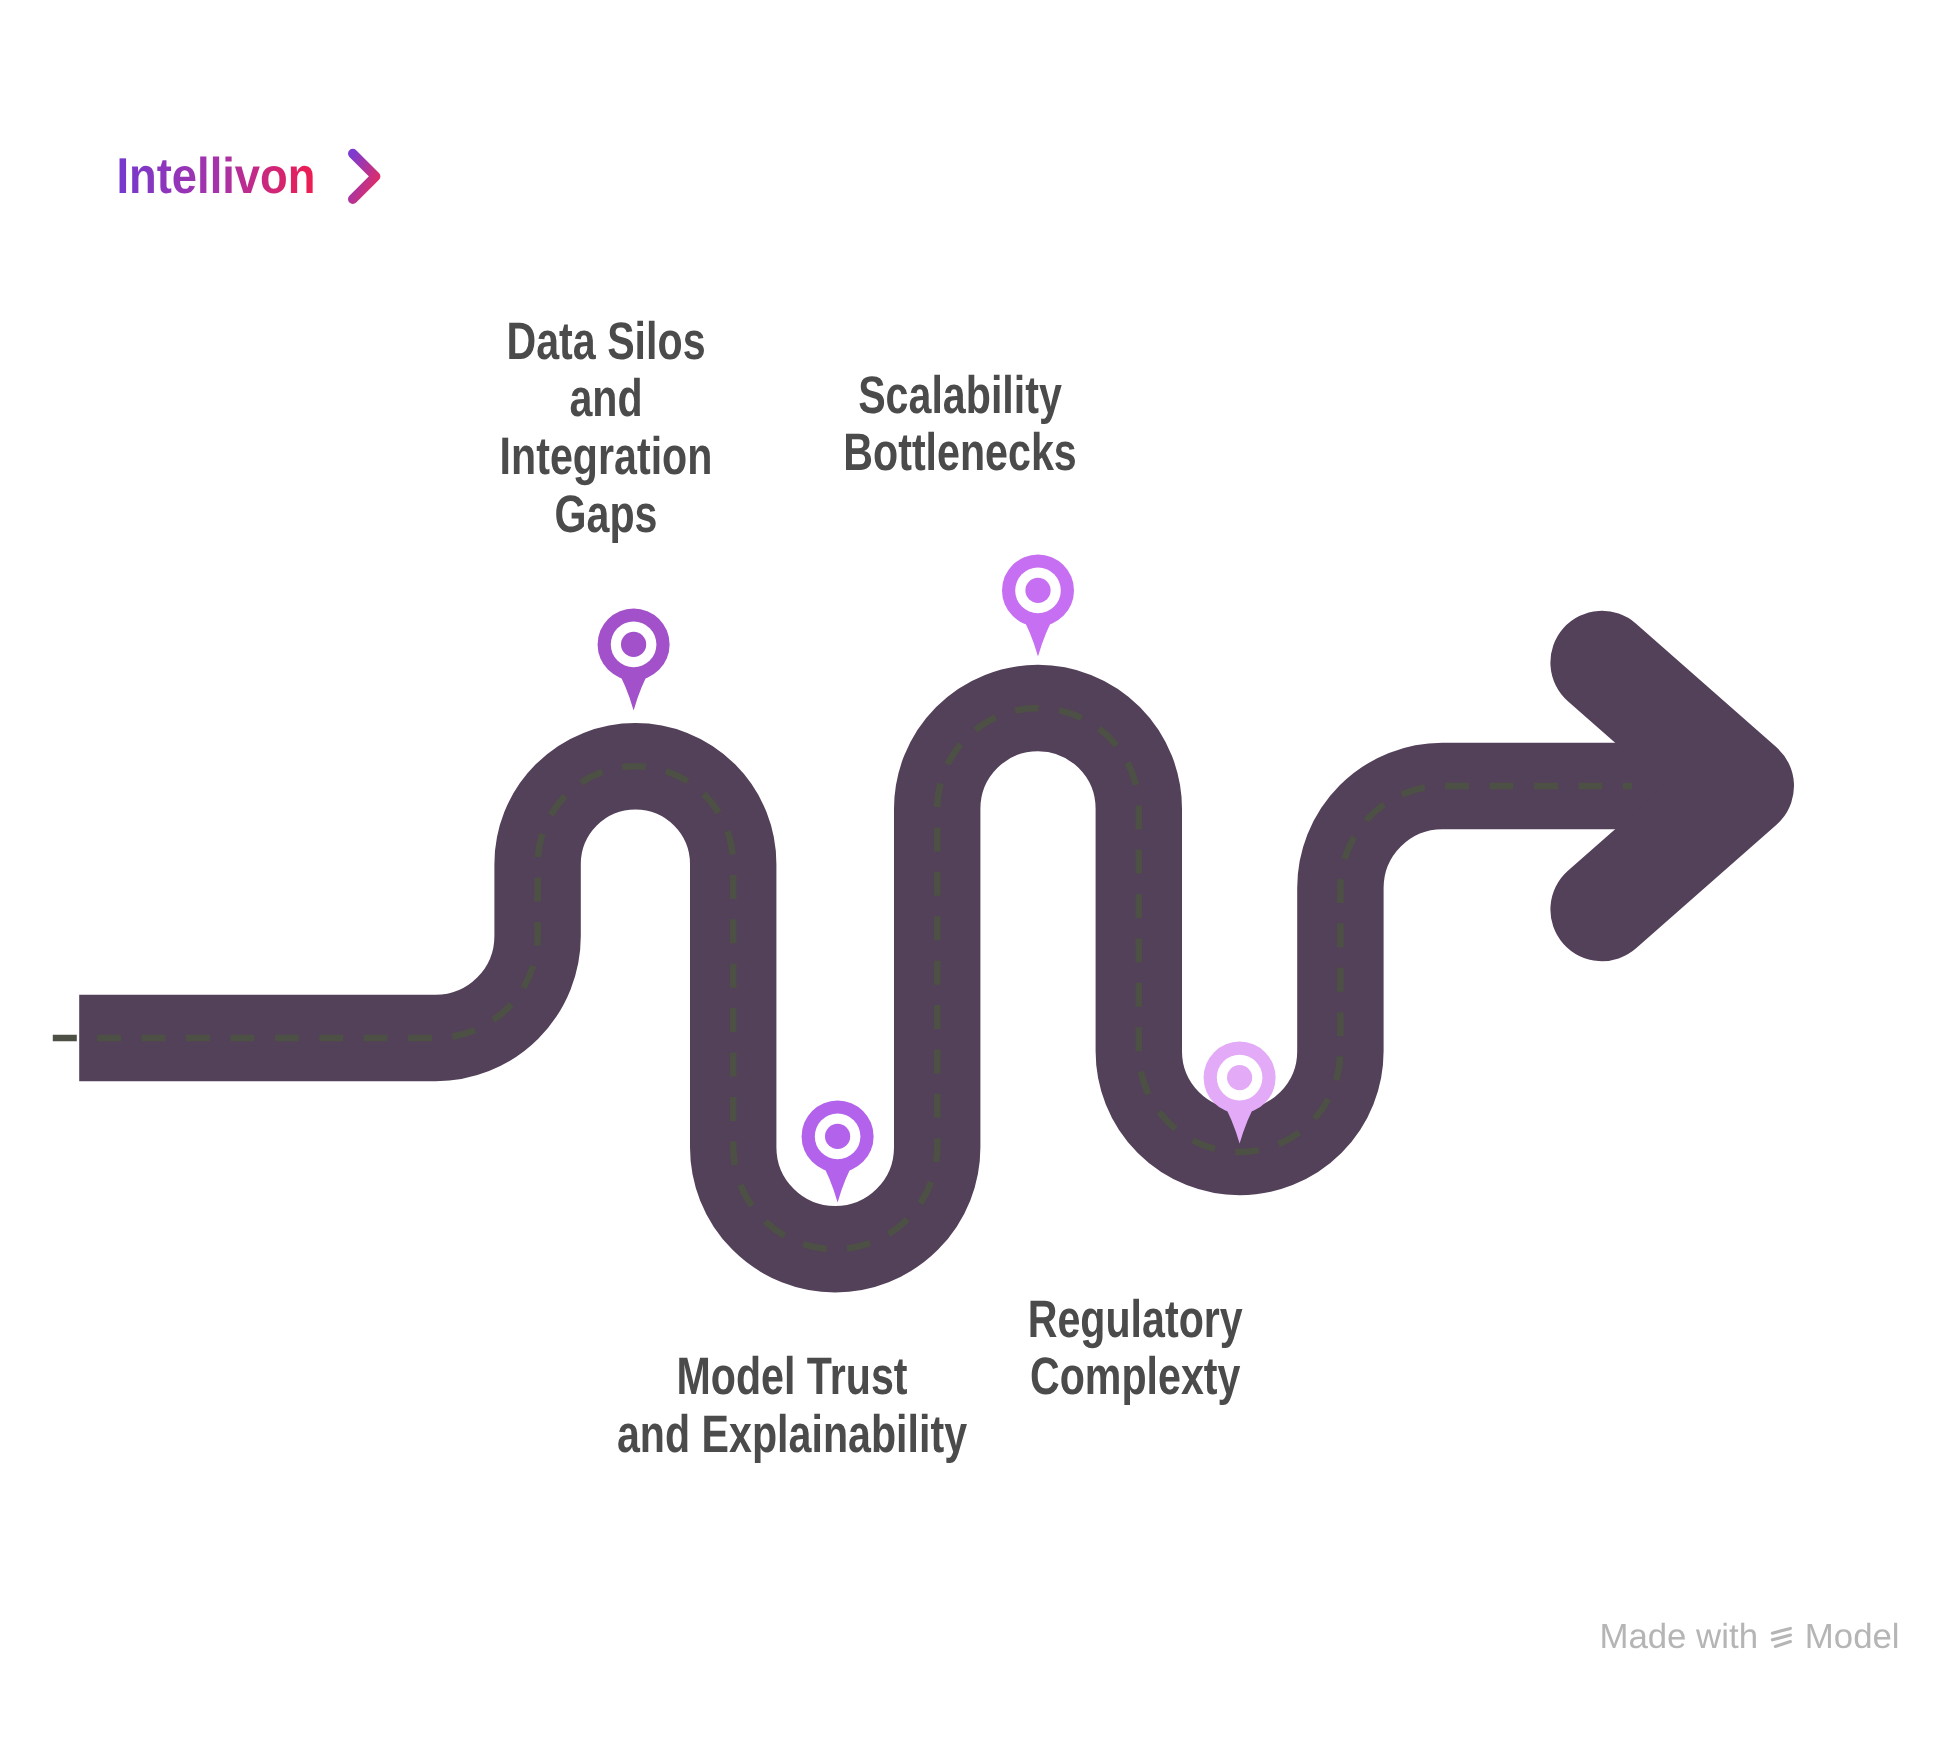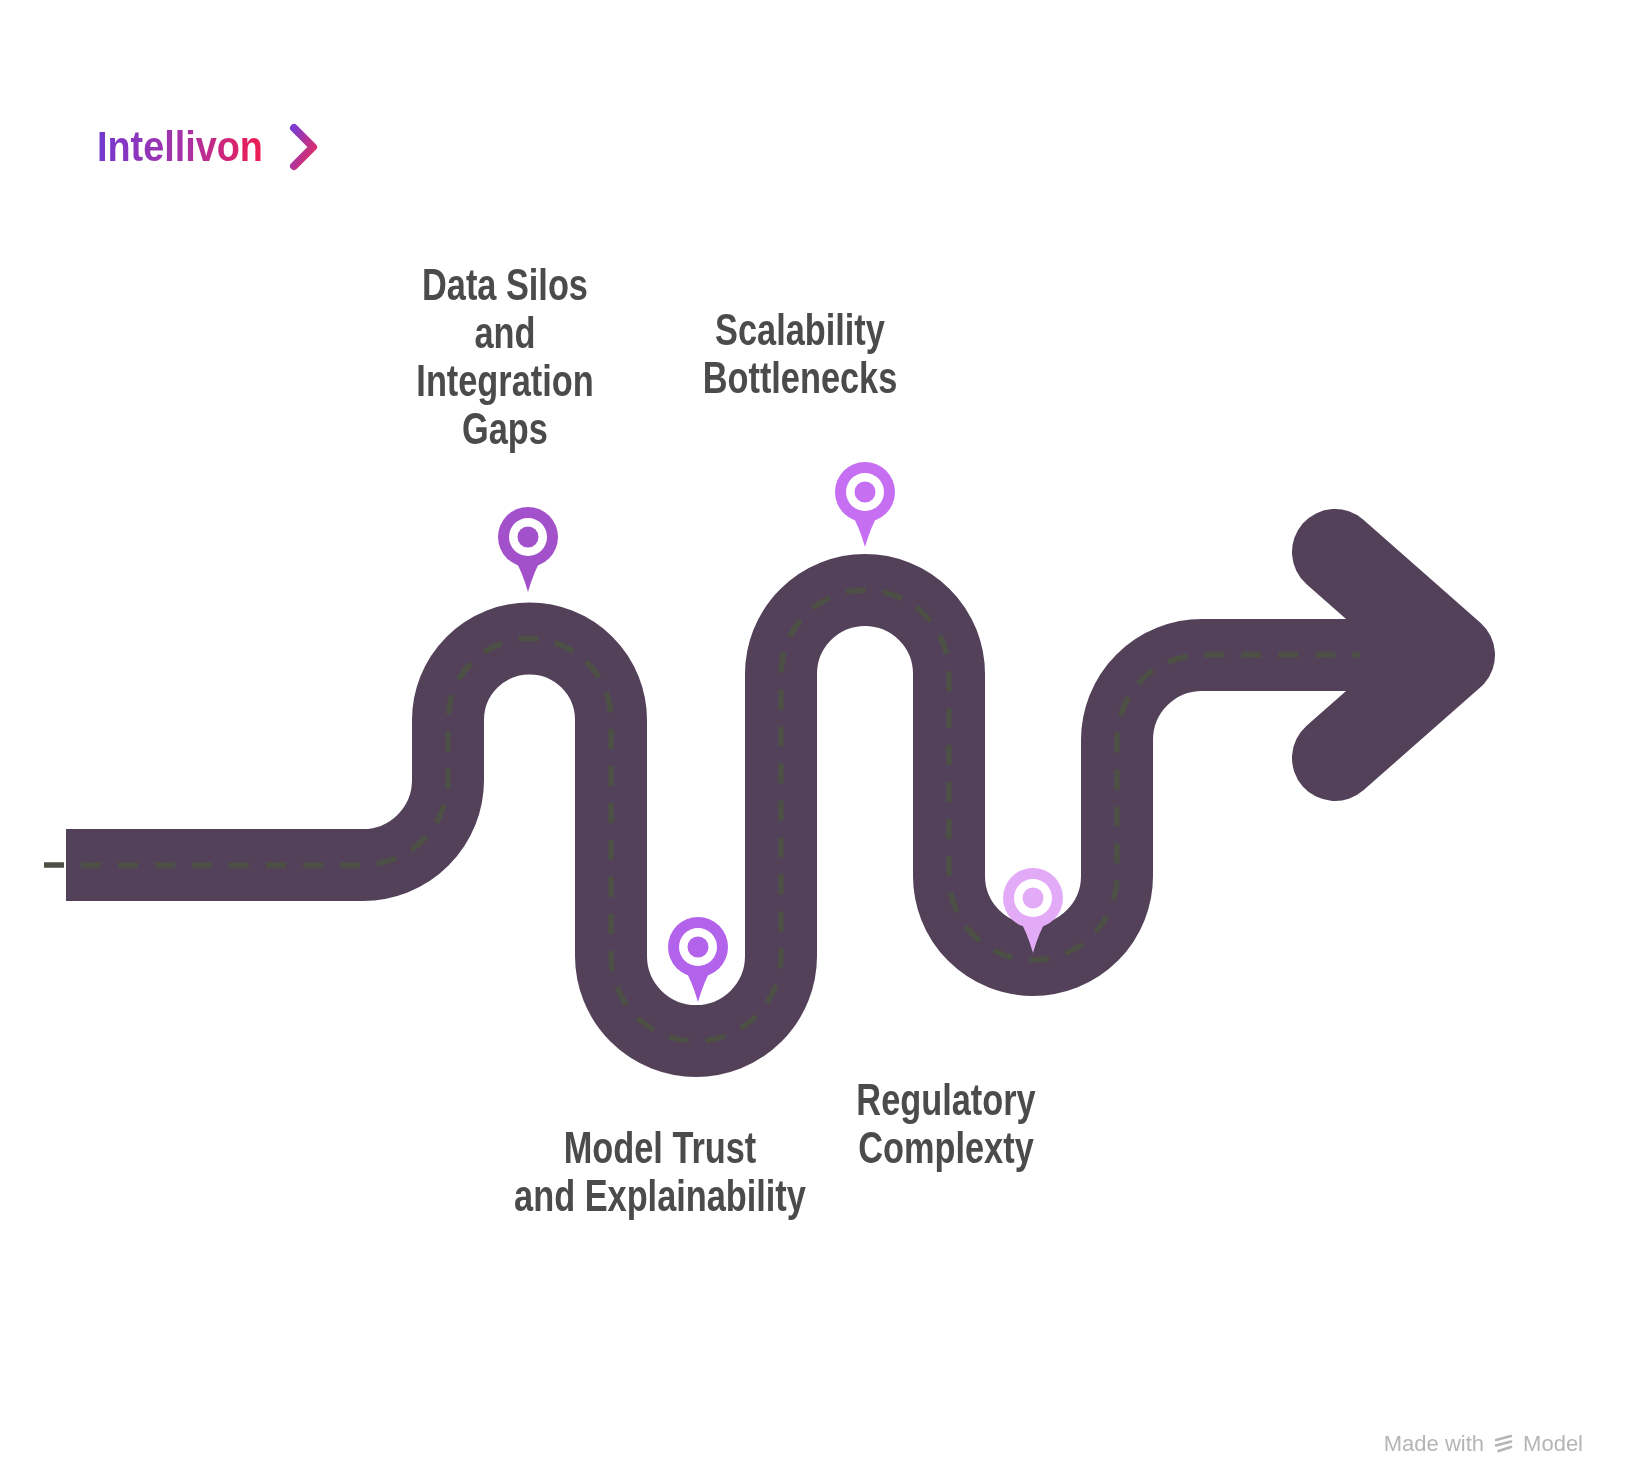--- a/index.html
+++ b/index.html
@@ -14,22 +14,22 @@
     transform:scaleX(0.9);transform-origin:left center;
     background:linear-gradient(90deg,#7439cf 0%,#a832a8 52%,#ef1c50 100%);
     -webkit-background-clip:text;background-clip:text;color:transparent;
   }
   .milestone-label{
     position:absolute;white-space:pre-line;text-align:center;
     font-size:44px;line-height:48px;font-weight:bold;color:#4b4b4b;
     transform:translateX(-50%) scaleX(0.78);
   }
   .watermark{
-    position:absolute;right:49px;top:1431px;display:flex;align-items:center;gap:7px;
-    font-size:22px;color:#b5b5b5;
+    position:absolute;right:49px;top:1348px;display:flex;align-items:center;gap:7px;
+    font-size:29px;color:#b5b5b5;
   }
   .watermark .napkin-brand{margin-left:1px;}
 </style>
 </head>
 <body>
 
 <svg class="canvas-svg" width="1632" height="1464" viewBox="0 0 1632 1464">
 
   <path d="M 66 865 H 363
            A 85 85 0 0 0 448 780

